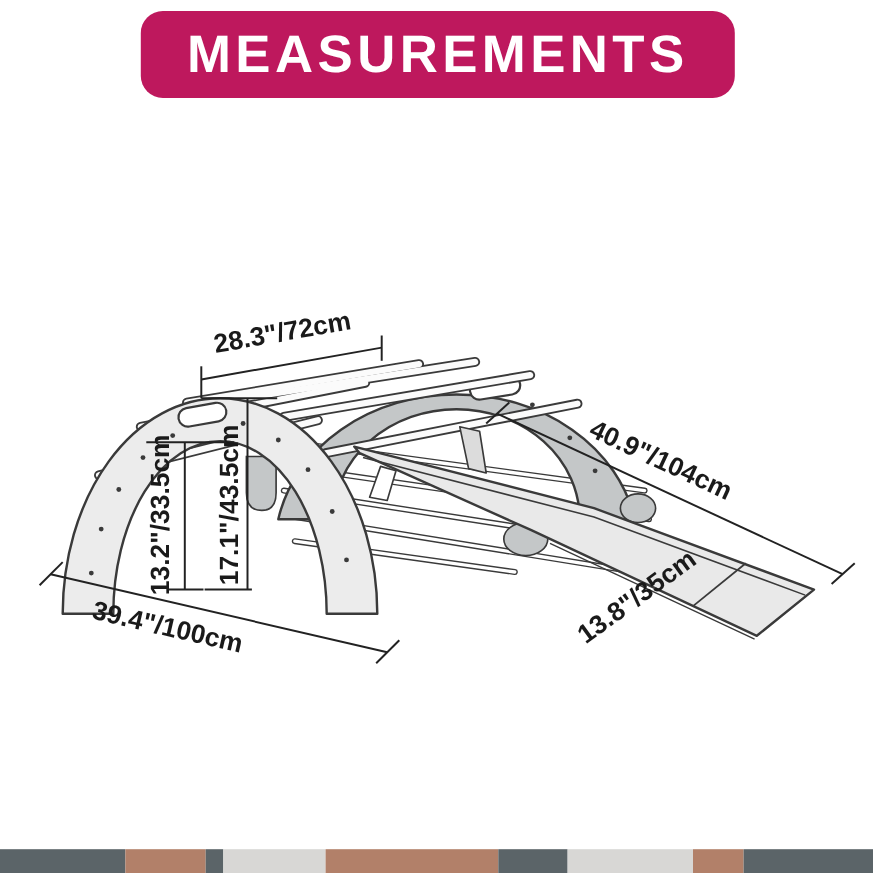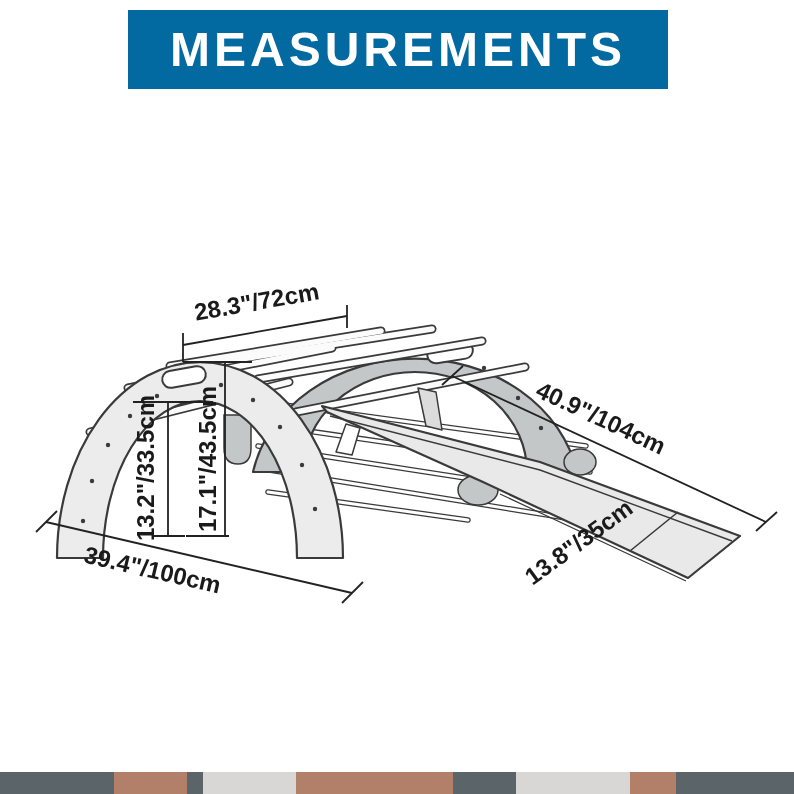--- a/index.html
+++ b/index.html
@@ -11,21 +11,21 @@
   .diagram-svg{position:absolute;left:0;top:0;width:794px;height:794px;}
   .dim-text{font-family:"Liberation Sans",sans-serif;font-weight:700;font-size:24px;fill:#1a1a1a;}
   .footer-stripe{position:absolute;left:0;bottom:0;width:794px;height:22px;display:flex;}
   .footer-stripe div{height:22px;flex:0 0 auto;}
 </style>
 </head>
 <body>
 
 <div class="page">
 
-  <div class="header" style="background: #0369a1;">
+  <div class="header" style="background: #be185d; border-radius: 20px;">
     <h1 style="color: rgb(255, 255, 255);">MEASUREMENTS</h1>
   </div>
 
   <svg class="diagram-svg" viewBox="0 0 794 794" xmlns="http://www.w3.org/2000/svg">
 
     <g stroke-linecap="round">
       <g stroke="#3a3a3a" stroke-width="5.5">
         <line x1="248" y1="400" x2="586" y2="446"></line>
         <line x1="253" y1="423" x2="590" y2="472"></line>
         <line x1="258" y1="446" x2="594" y2="498"></line>

